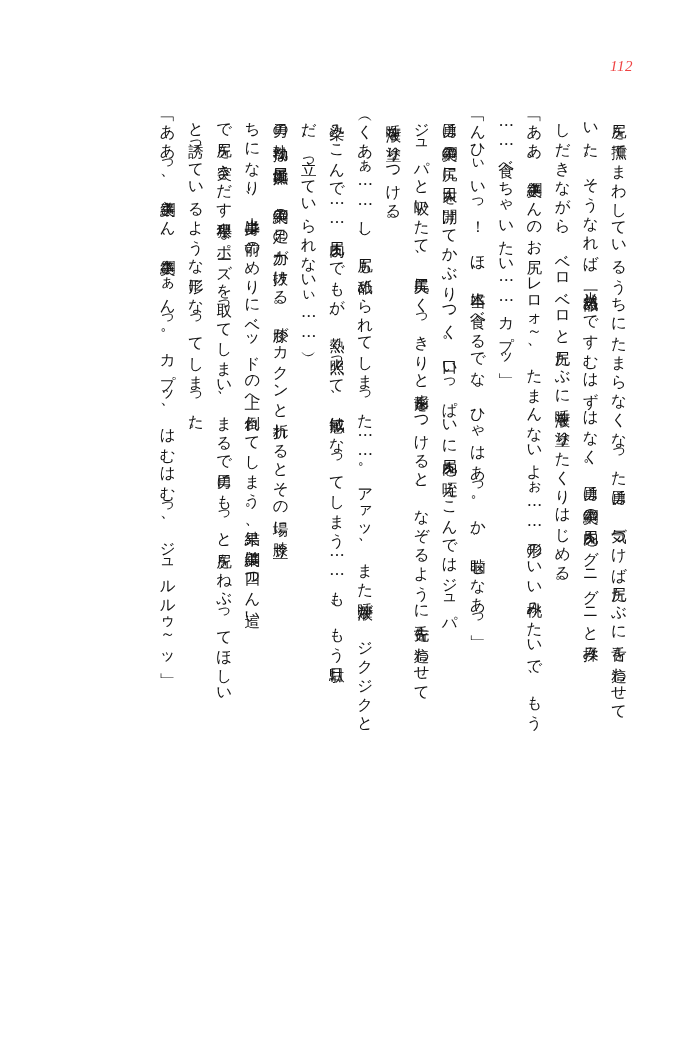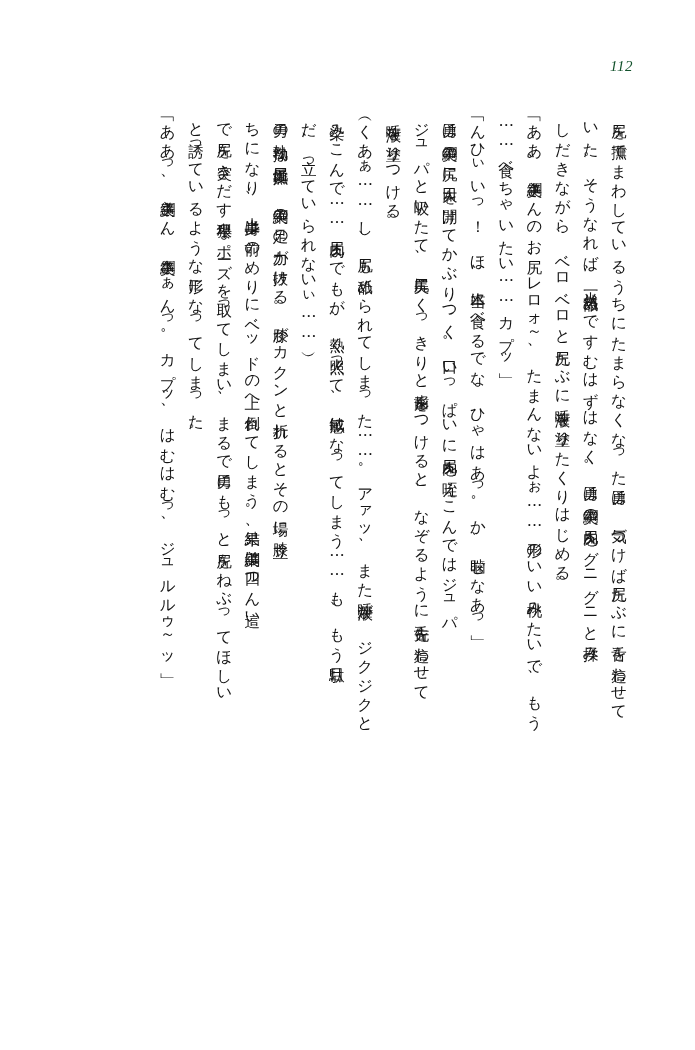--- a/index.html
+++ b/index.html
@@ -21,21 +21,21 @@
     height: 1050px;
     box-sizing: border-box;
   }
   .page-number {
     position: absolute;
     top: 58px;
     right: 62px;
     font-size: 15px;
     font-style: italic;
     font-family: "Liberation Serif", "DejaVu Serif", serif;
-    color: #14532d;
+    color: #ef4444;
     letter-spacing: 0.5px;
   }
   .text-block {
     position: absolute;
     top: 112px;
     left: 62px;
     right: 62px;
     height: 820px;
     display: flex;
     flex-direction: row-reverse;

